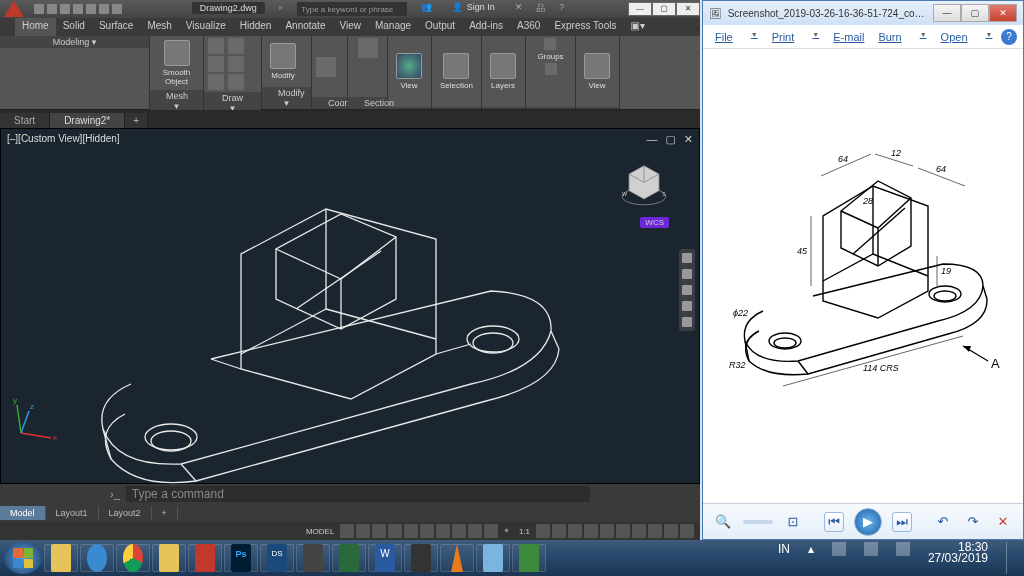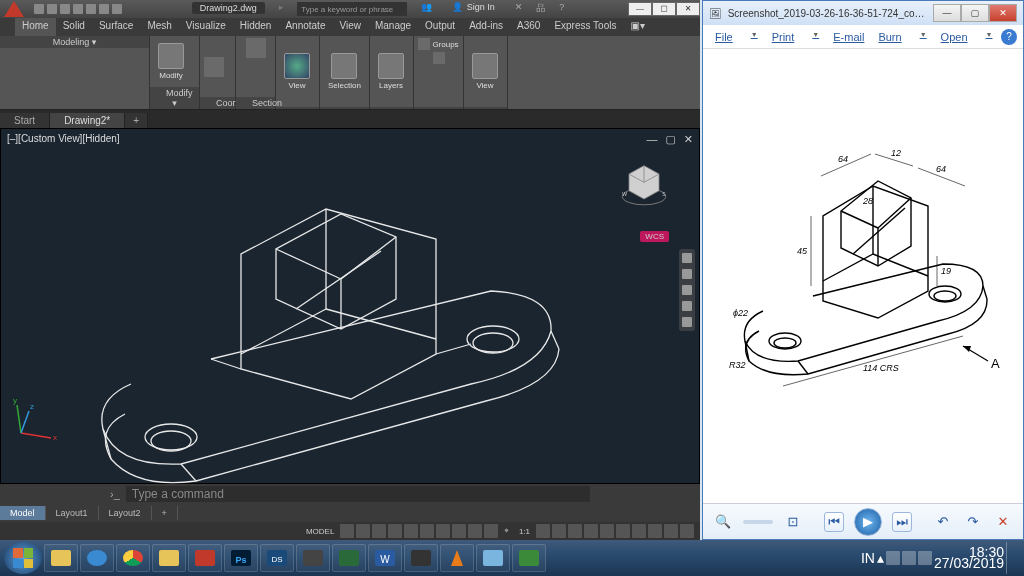--- a/index.html
+++ b/index.html
@@ -27,21 +27,21 @@
   .smallgrid .ico { width:16px; height:16px; background:#6a6a6a; border-radius:1px;}
   .doc-tabs { height:18px; background:#2a2a2a; display:flex; font-size:10px; color:#aaa; align-items:flex-end;}
   .doc-tab { padding:2px 14px; background:#333; border-right:1px solid #222; cursor:pointer;}
   .doc-tab.active { background:#444; color:#ddd;}
   .doc-tab.plus { background:#333; padding:2px 8px;}
   .viewport { flex:1; background:#1a2530; position:relative; border:1px solid #000;}
   .view-label { position:absolute; left:6px; top:4px; font-size:10px; color:#ddd;}
   .vp-controls { position:absolute; right:6px; top:4px; display:flex; gap:8px; }
   .vp-controls span { color:#ccc; font-size:11px; cursor:pointer;}
   .viewcube { position:absolute; right:30px; top:30px; width:50px; height:50px;}
-  .wcs-badge { position:absolute; right:30px; top:102px; background:#be185d; color:#ccc; font-size:8px; padding:1px 5px; border-radius:2px;}
+  .wcs-badge { position:absolute; right:30px; top:88px; background:#6d28d9; color:#ccc; font-size:8px; padding:1px 5px; border-radius:2px;}
   .ucs { position:absolute; left:10px; bottom:40px; width:50px; height:50px;}
   .navbar { position:absolute; right:4px; top:120px; width:16px; background:rgba(80,80,80,.6); border-radius:3px; display:flex; flex-direction:column; gap:6px; padding:4px 0; align-items:center;}
   .navbar .ico { width:10px; height:10px; background:#999; border-radius:1px;}
   .cmdline { height:20px; background:#3a3a3a; display:flex; align-items:center; padding:0 110px 0 110px; gap:6px;}
   .cmd-input { flex:1; background:#2d2d2d; height:16px; font-size:12px; color:#888; padding:0 6px; display:flex; align-items:center;}
   .layout-tabs { height:18px; background:#3a3a3a; display:flex; font-size:9px; color:#bbb; align-items:center;}
   .layout-tab { padding:2px 10px; cursor:pointer; border-right:1px solid #555;}
   .layout-tab.active { background:#5c7a99; color:#fff;}
   .status-bar { height:18px; background:#333; display:flex; align-items:center; font-size:8px; color:#ccc; justify-content:flex-end; gap:2px; padding:0 6px;}
   .status-bar .ico { width:14px; height:14px; background:#555; border-radius:1px;}
@@ -62,22 +62,22 @@
   .pv-tool { width:20px; height:20px; display:flex; align-items:center; justify-content:center; color:#2a5aa0; font-size:13px; cursor:pointer;}
   .pv-tool.circ { border:1px solid #9bb7db; border-radius:3px; background:linear-gradient(#fff,#e8f0fb);}
   .pv-tool.red { color:#c8412e;}
 
   .taskbar { position:absolute; left:0; bottom:0; width:1024px; height:36px; background:linear-gradient(#3f5a7a 0%, #2a4b6f 40%, #1b3553 100%); display:flex; align-items:center; padding:0 4px; gap:2px;}
   .startbtn { width:38px; height:32px; border-radius:50%; background:radial-gradient(circle,#5aa0e0,#1a3a5f); display:flex; align-items:center; justify-content:center;}
   .startlogo { width:20px; height:20px; display:grid; grid-template-columns:1fr 1fr; grid-template-rows:1fr 1fr; gap:1px;}
   .startlogo div:nth-child(1){background:#e06a3a;} .startlogo div:nth-child(2){background:#7ab53a;}
   .startlogo div:nth-child(3){background:#3a8ad1;} .startlogo div:nth-child(4){background:#e0c03a;}
   .task-ico { width:34px; height:28px; background:rgba(255,255,255,.05); border:1px solid rgba(255,255,255,.15); border-radius:2px; display:flex; align-items:center; justify-content:center; cursor:pointer;}
-  .task-ico .inner { width:20px; height:16px; border-radius:2px;}
-  .tray { margin-left:auto; display:flex; align-items:center; gap:2px; color:#fff; font-size:14px; padding-right:6px;}
+  .task-ico .inner { width:20px; height:28px; border-radius:2px;}
+  .tray { margin-left:auto; display:flex; gap:18px; color:#fff; font-size:12px; padding-right:6px;}
   .tray .tico { width:14px; height:14px; background:rgba(255,255,255,.3); border-radius:1px;}
   .clock { text-align:right; line-height:11px;}
   svg { overflow:visible;}
 </style>
 </head>
 <body>
 
 <div class="autocad-window">
   <div class="title-bar">
     <div style="width:20px; height:16px; background:#c0392b; margin:0 4px; clip-path:polygon(50% 0,100% 100%,0 100%);"></div>
@@ -124,20 +124,42 @@
     <div class="ribbon-tab">Add-ins</div>
     <div class="ribbon-tab">A360</div>
     <div class="ribbon-tab">Express Tools</div>
     <div class="ribbon-tab">▣▾</div>
   </div>
 
   <div class="ribbon">
     <div class="panel" style="width:150px">
       <div class="panel-title">Modeling ▾</div>
     </div>
+    <div class="panel" style="width:54px">
+      <div class="panel-body">
+          <div class="bigbtn">
+            <div class="ico"></div>
+            <span style="text-align:center;">Smooth Object</span>
+          </div>
+        </div>
+      <div class="panel-title">Mesh ▾</div>
+    </div>
+    <div class="panel" style="width:58px">
+      <div class="panel-body">
+          <div class="smallgrid" style="grid-template-columns:repeat(2,18px)">
+        <div class="ico"></div>
+            <div class="ico"></div>
+        <div class="ico"></div>
+            <div class="ico"></div>
+        <div class="ico"></div>
+            <div class="ico"></div>
+      </div>
+        </div>
+      <div class="panel-title">Draw ▾</div>
+    </div>
     <div class="panel" style="width:50px">
       <div class="panel-body">
           <div class="bigbtn">
             <div class="ico"></div>
             <span>Modify</span>
           </div>
         </div>
       <div class="panel-title">Modify ▾</div>
     </div>
     <div class="panel" style="width:36px">
@@ -174,21 +196,21 @@
       <div class="panel-body">
           <div class="bigbtn">
             <div class="ico"></div>
             <span>Layers</span>
           </div>
         </div>
       <div class="panel-title"></div>
     </div>
     <div class="panel" style="width:50px">
       <div class="panel-body" style="flex-direction:column;font-size:8px;color:#ddd;gap:2px;">
-        <div style="display:flex;gap:2px;align-items:center;">
+        <div style="display:flex;gap:2px;align-items:center;flex-direction:column;">
             <div class="ico" style="width:12px;height:12px;background:#6a6a6a;"></div>
             <span>Groups</span>
           </div>
         <div class="ico" style="width:12px;height:12px;background:#6a6a6a;"></div>
       </div>
       <div class="panel-title"></div>
     </div>
     <div class="panel" style="width:44px">
       <div class="panel-body">
           <div class="bigbtn">

